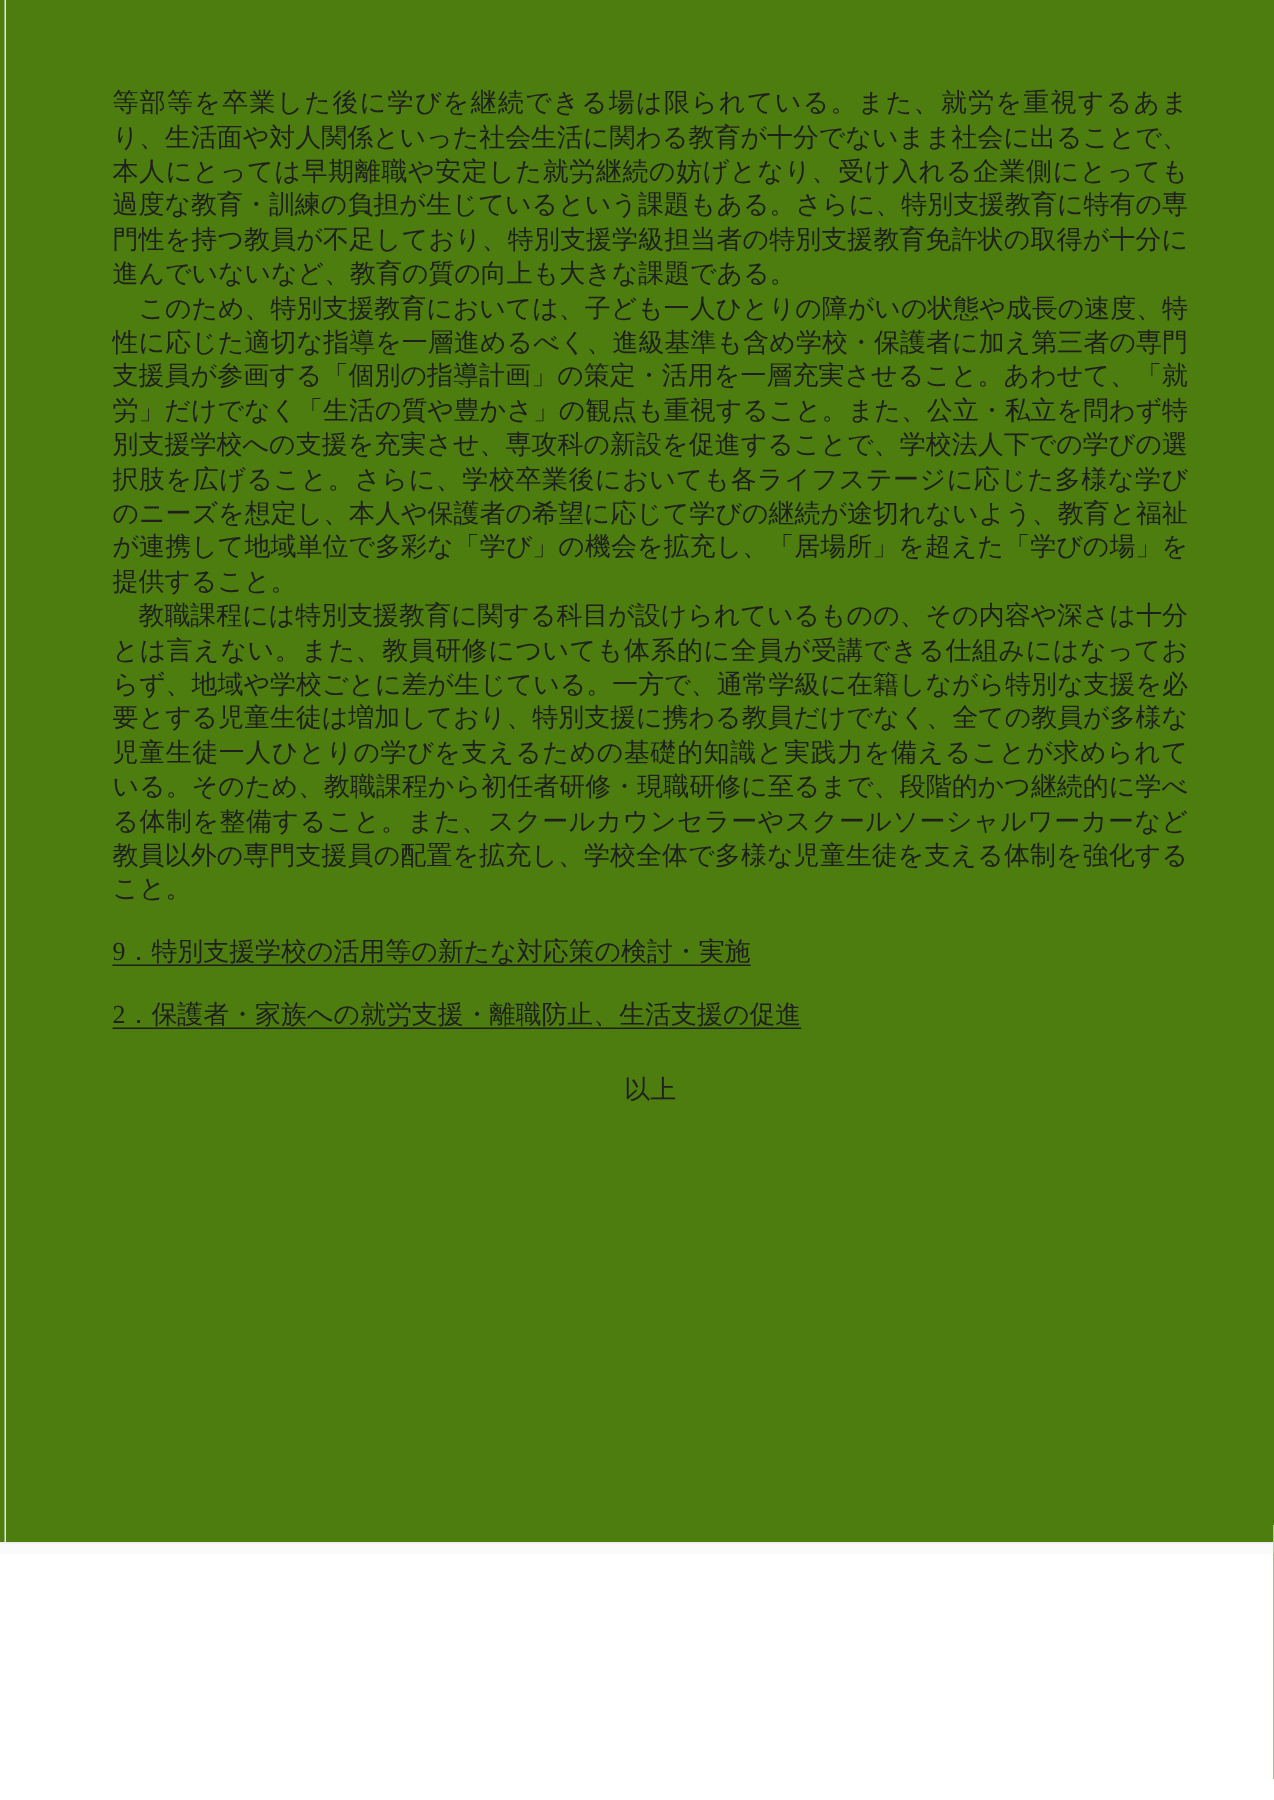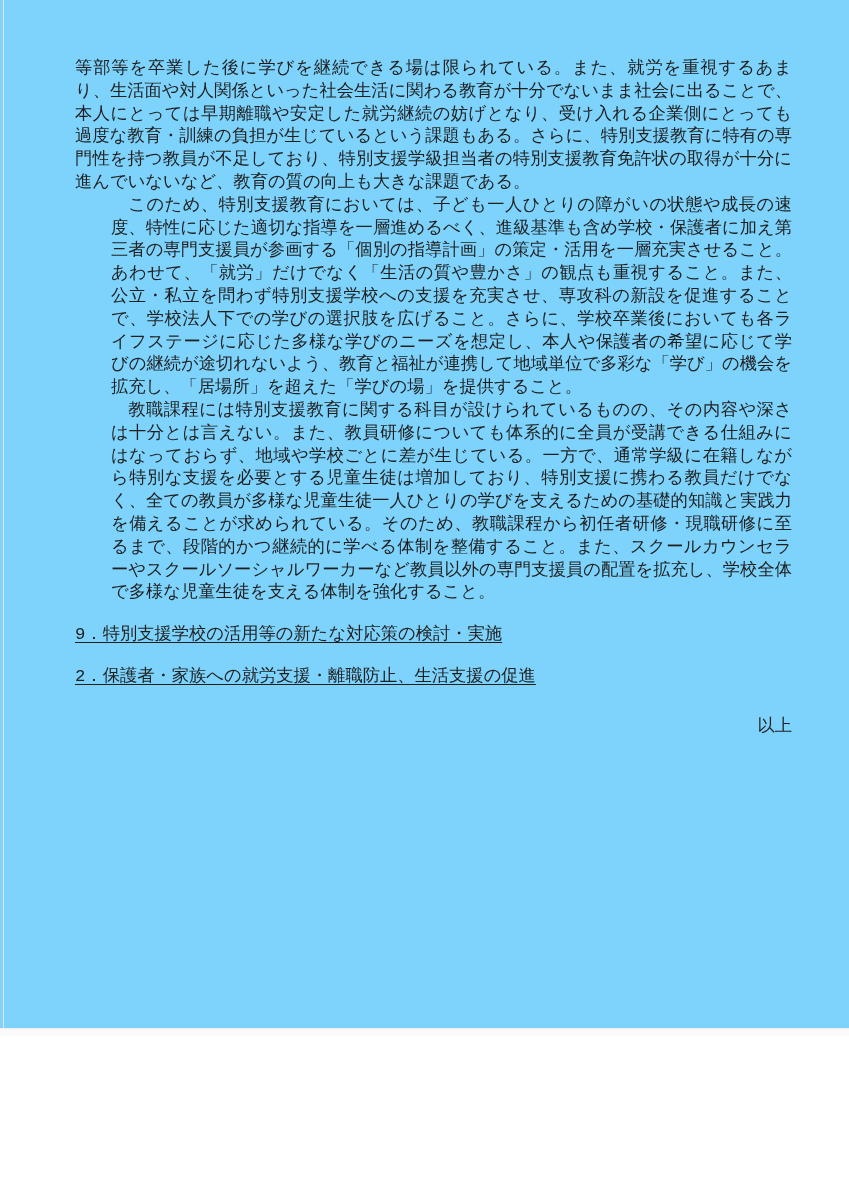--- a/index.html
+++ b/index.html
@@ -1,22 +1,22 @@
 <!DOCTYPE html>
 <html lang="ja"><head>
 <meta charset="utf-8">
 <style>
   html, body { margin: 0; padding: 0; background: #ffffff; }
   .page {
     position: relative;
     width: 849px;
     height: 1036px;
-    background: #7dd3fc;
+    background: #4d7c0f;
     overflow: hidden;
-    font-family: Liberation Mono, monospace;
+    font-family: Liberation Serif, serif;
     color: #1f1f1f;
   }
   .edge-left {
     position: absolute;
     left: 3px; top: 0;
     width: 1px; height: 1193px;
     background: #e4e4e8;
   }
   .edge-bottom {
     position: absolute;
@@ -27,31 +27,31 @@
   }
   .content {
     position: absolute;
     left: 75px; top: 58px;
     width: 717px;
     font-size: 17.3px;
     line-height: 22.8px;
     text-align: justify;
   }
   .para { margin: 0; }
-  .indent { text-indent: 1em; margin-left: 36px; }
+  .indent { text-indent: 1em; }
   .heading {
     margin: 19px 0 0 0;
     font-size: inherit;
     font-weight: normal;
     text-decoration: underline;
     text-underline-offset: 3px;
   }
   .closing {
     margin: 27px 0 0 0;
-    text-align: right;
+    text-align: center;
   }
 </style>
 </head>
 <body>
 
 <div class="page">
   <div class="edge-left"></div>
 
   <div class="content">
     <p class="para">等部等を卒業した後に学びを継続できる場は限られている。また、就労を重視するあまり、生活面や対人関係といった社会生活に関わる教育が十分でないまま社会に出ることで、本人にとっては早期離職や安定した就労継続の妨げとなり、受け入れる企業側にとっても過度な教育・訓練の負担が生じているという課題もある。さらに、特別支援教育に特有の専門性を持つ教員が不足しており、特別支援学級担当者の特別支援教育免許状の取得が十分に進んでいないなど、教育の質の向上も大きな課題である。</p>

